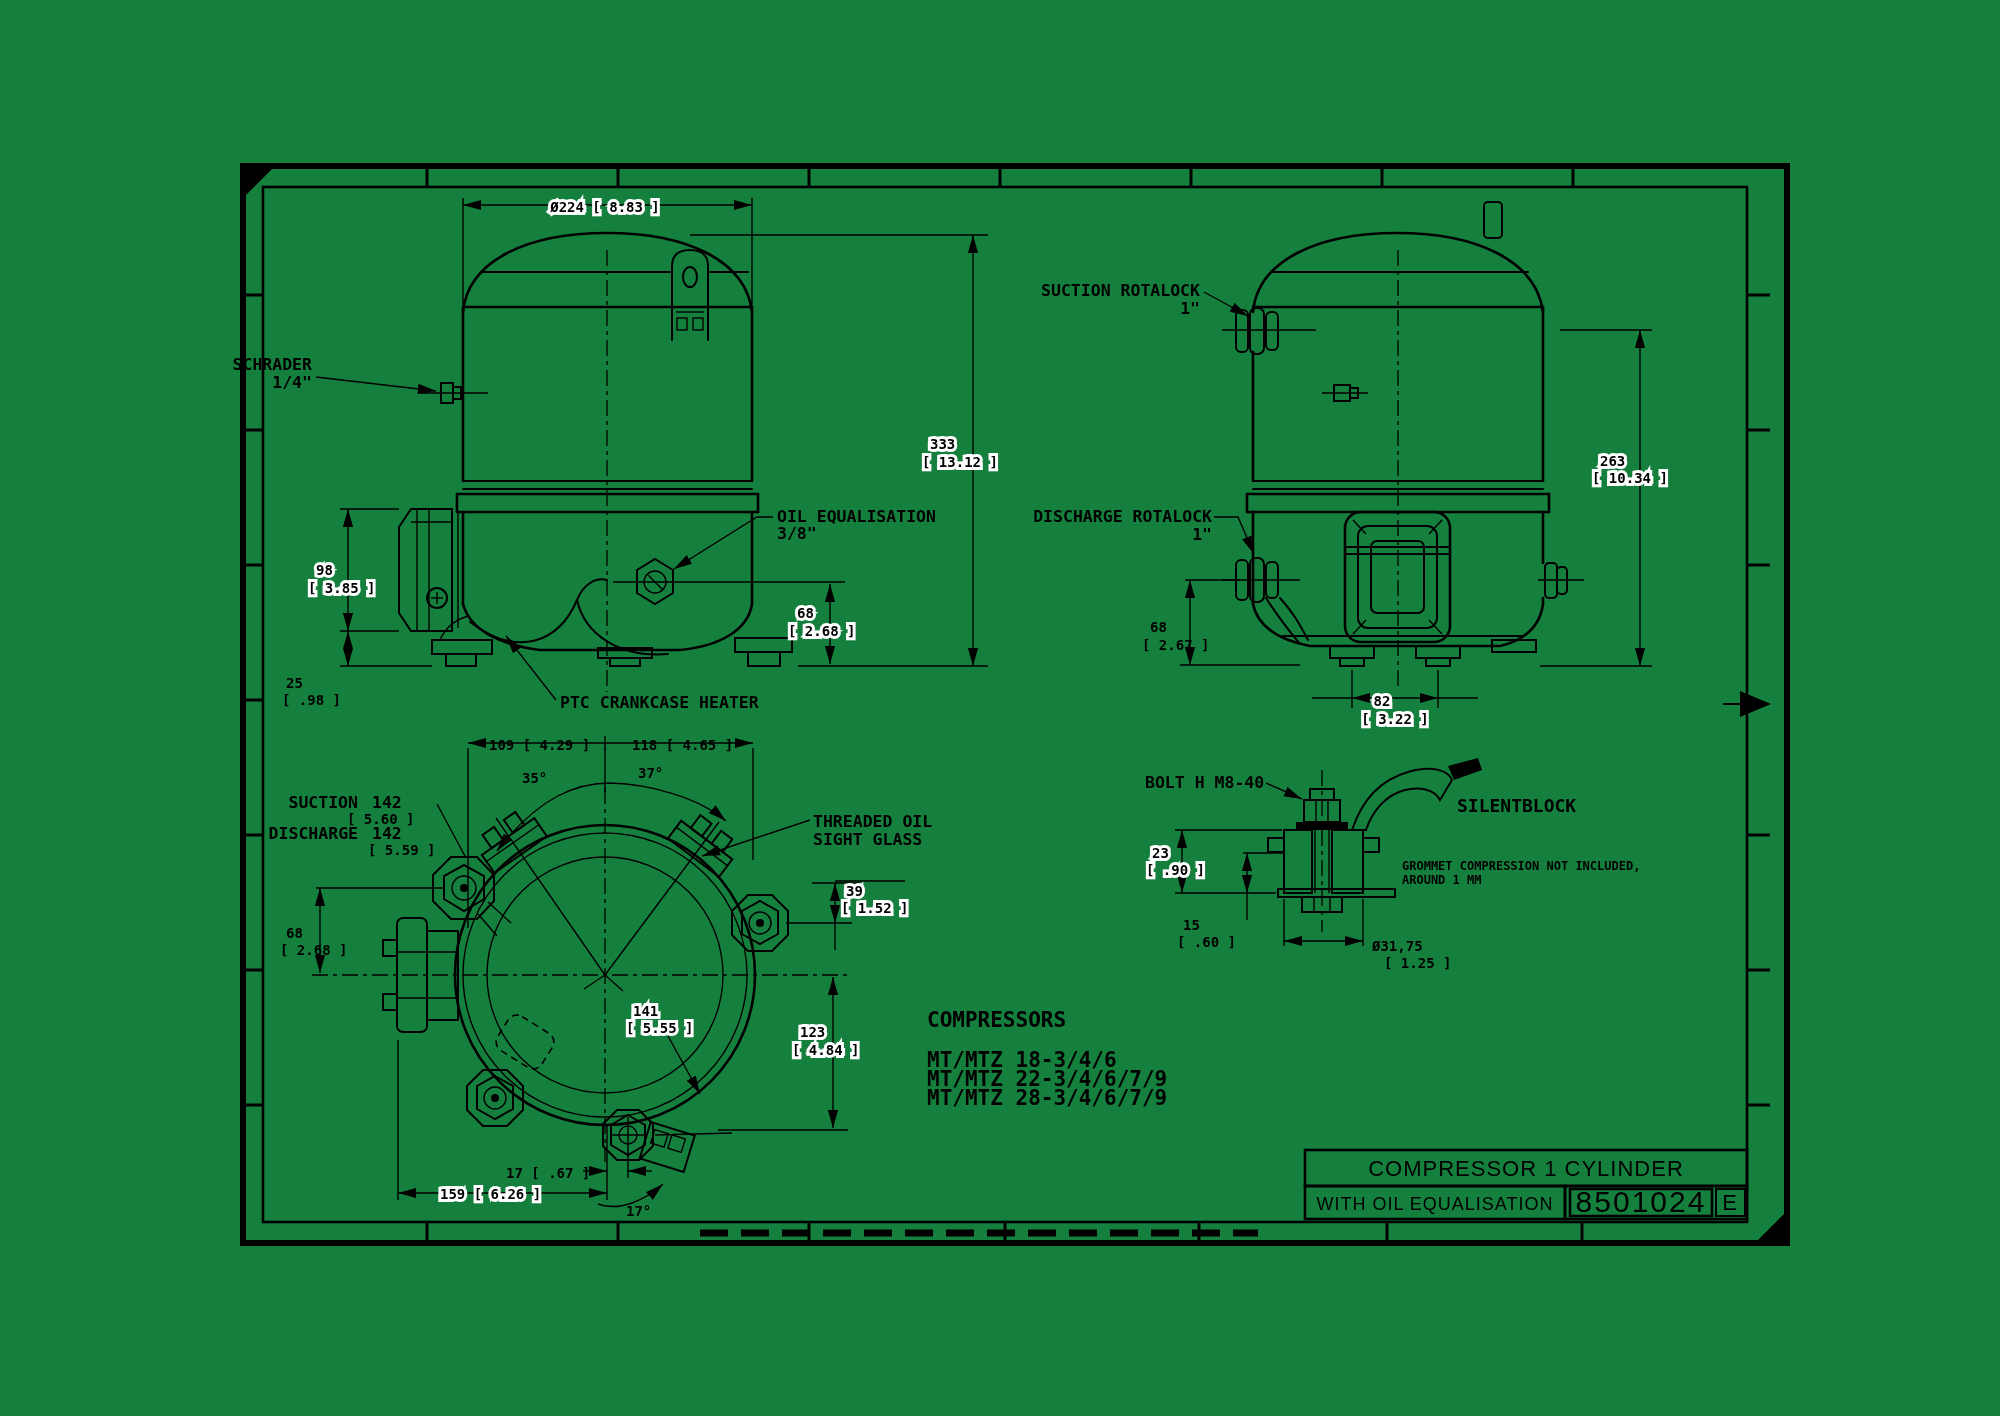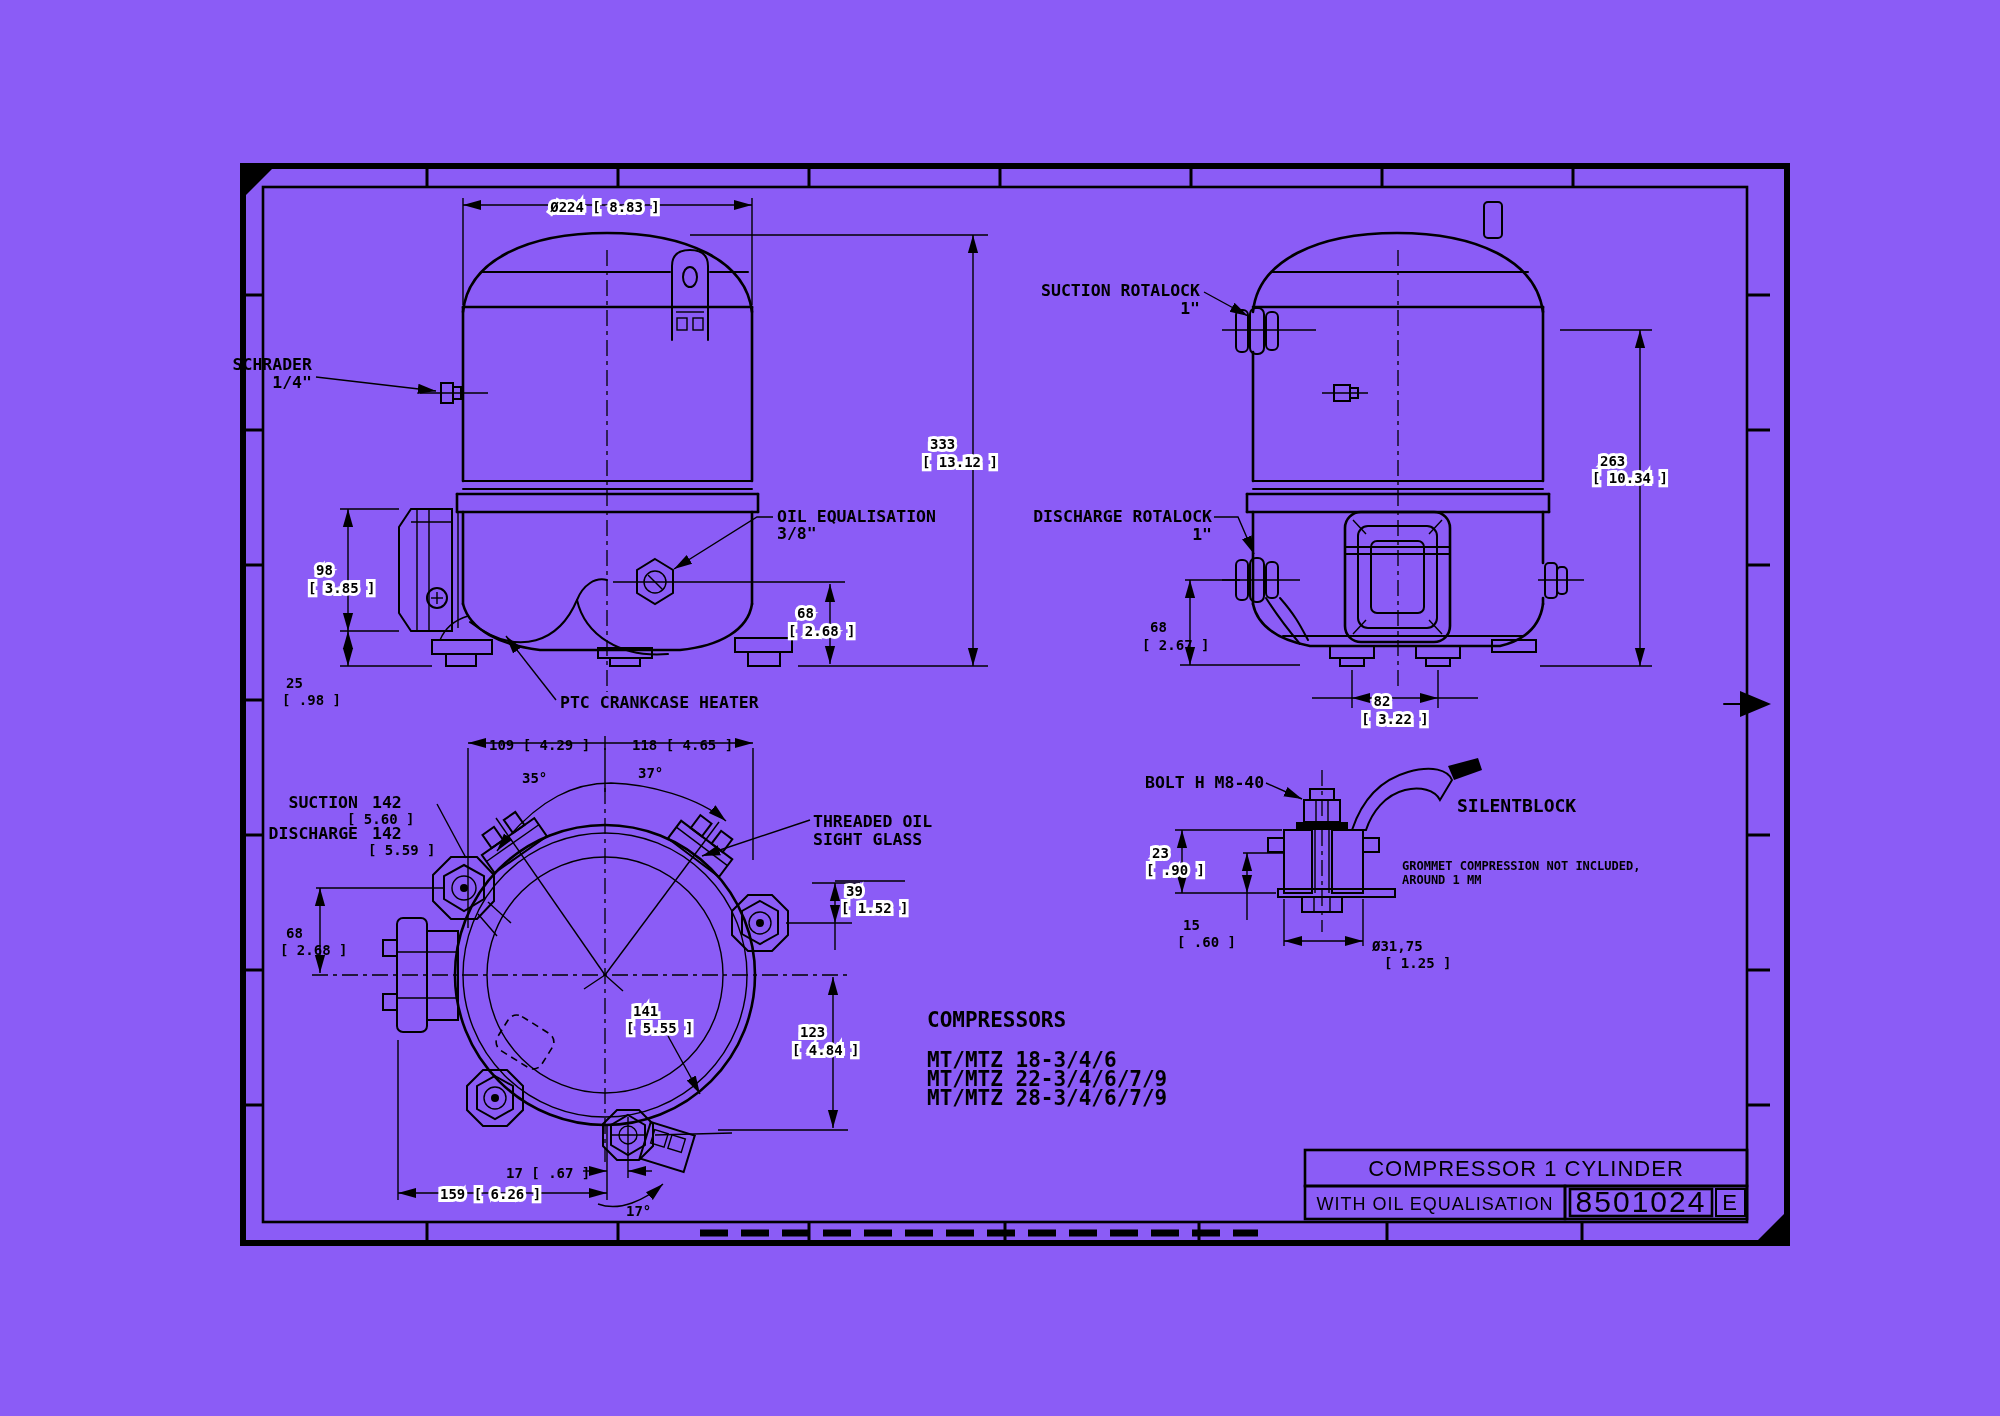--- a/index.html
+++ b/index.html
@@ -1,16 +1,16 @@
 <!DOCTYPE html>
 <html><head>
 <meta charset="utf-8">
 <style>
   html,body{margin:0;padding:0;background:#fff;}
-  .sheet{position:relative;width:2000px;height:1416px;background:#8b5cf6;overflow:hidden;}
+  .sheet{position:relative;width:2000px;height:1416px;background:#15803d;overflow:hidden;}
   svg{position:absolute;left:0;top:0;}
   text{fill:#000;}
   .lbl{font-family:"DejaVu Sans Mono",monospace;font-weight:bold;font-size:16.5px;}
   .dim{font-family:"DejaVu Sans Mono",monospace;font-weight:bold;font-size:14px;}
   .big{font-family:"DejaVu Sans Mono",monospace;font-weight:bold;font-size:21px;}
   .note{font-family:"DejaVu Sans Mono",monospace;font-weight:bold;font-size:12px;}
   .tb1{font-family:"Liberation Sans",sans-serif;font-size:22px;letter-spacing:1px;}
   .tb2{font-family:"Liberation Sans",sans-serif;font-size:18px;letter-spacing:1px;}
   .tbnum{font-family:"Liberation Sans",sans-serif;font-size:30px;letter-spacing:2px;}
   .halo{stroke:#fff;stroke-width:6px;paint-order:stroke;}

